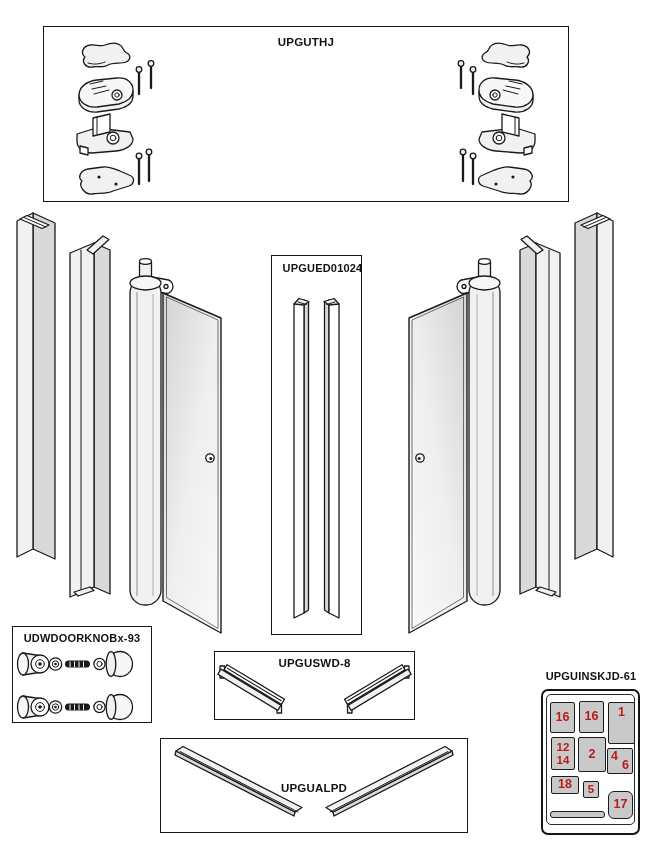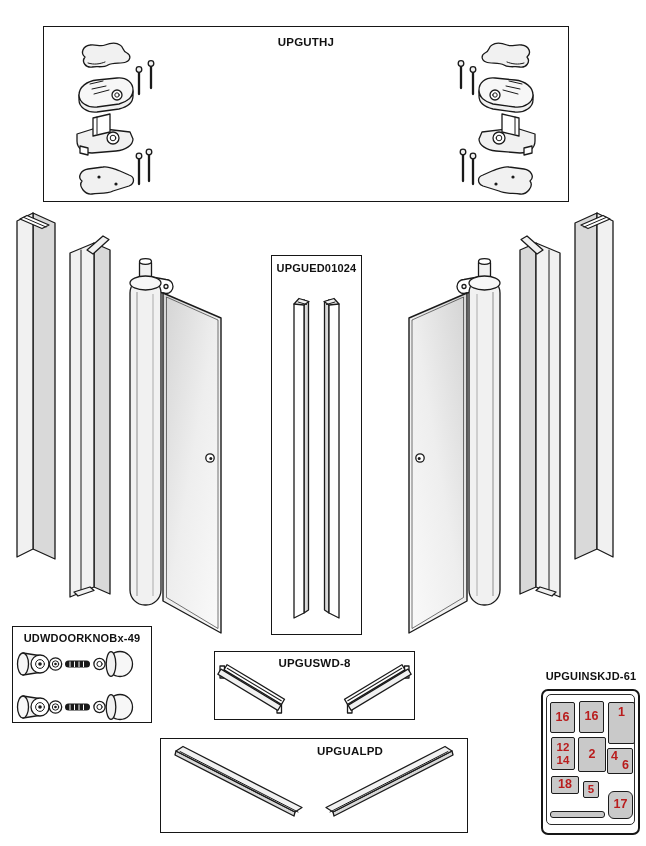--- a/index.html
+++ b/index.html
@@ -175,24 +175,24 @@
   <div class="pbox" style="left:43px;  top:26px;  width:526px; height:176px;"></div>
   <div class="pbox" style="left:271px; top:255px; width:91px;  height:380px;"></div>
   <div class="pbox" style="left:12px;  top:626px; width:140px; height:97px;"></div>
   <div class="pbox" style="left:214px; top:651px; width:201px; height:69px;"></div>
   <div class="pbox" style="left:160px; top:738px; width:308px; height:95px;"></div>
 
   <div class="pbox-thick" style="left:541px; top:689px; width:99px; height:146px;"></div>
   <div class="pbox-inner" style="left:546px; top:694px; width:89px; height:131px;"></div>
 
   <div class="box-label" style="left:43px;  top:36px;  width:526px;">UPGUTHJ</div>
-  <div class="box-label" style="left:271px; top:262px; width:91px; font-size:11px;">UPGUED01024</div>
-  <div class="box-label" style="left:12px;  top:632px; width:140px; font-size:11px;">UDWDOORKNOBx-49</div>
+  <div class="box-label" style="left:277px; top:262px; width:91px; font-size:11px;">UPGUED01024</div>
+  <div class="box-label" style="left:12px;  top:632px; width:140px; font-size:11px;">UDWDOORKNOBx-93</div>
   <div class="box-label" style="left:214px; top:657px; width:201px;">UPGUSWD-8</div>
-  <div class="box-label" style="left:160px; top:745px; width:308px;padding-left:36px;">UPGUALPD</div>
+  <div class="box-label" style="left:160px; top:782px; width:308px;">UPGUALPD</div>
   <div class="box-label" style="left:536px; top:670px; width:110px; font-size:11px;">UPGUINSKJD-61</div>
 
   <div class="cell" style="left:550px; top:702px; width:25px; height:31px;">16</div>
   <div class="cell" style="left:579px; top:701px; width:25px; height:32px;">16</div>
   <div class="cell align-top" style="left:608px; top:702px; width:27px; height:42px;">1</div>
   <div class="cell two-line" style="left:551px; top:737px; width:24px; height:33px;">12
 14</div>
   <div class="cell" style="left:578px; top:737px; width:28px; height:35px;">2</div>
   <div class="cell cell-46" style="left:607px; top:748px; width:26px; height:26px;">
     <span class="pos-a">4</span>

